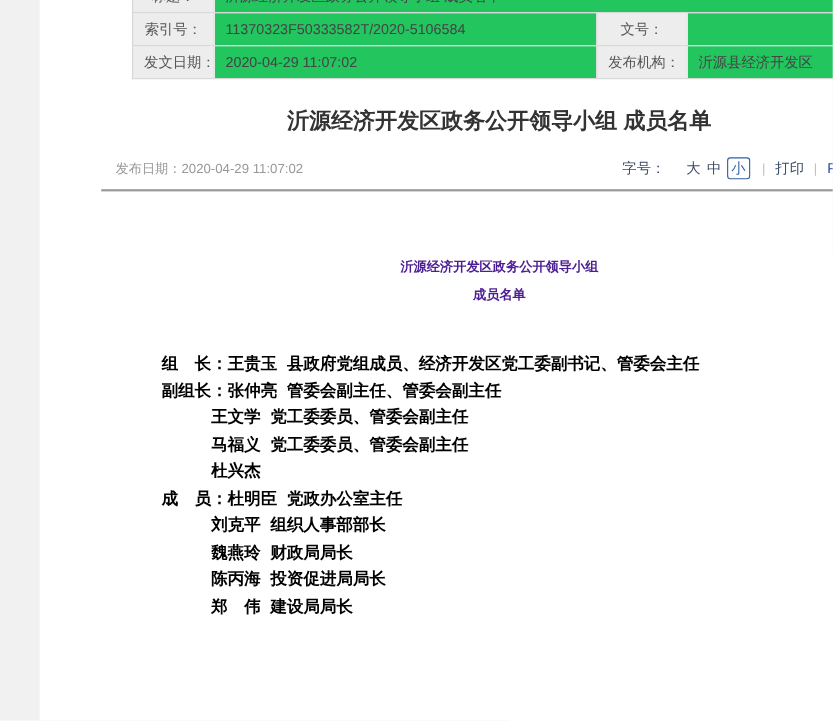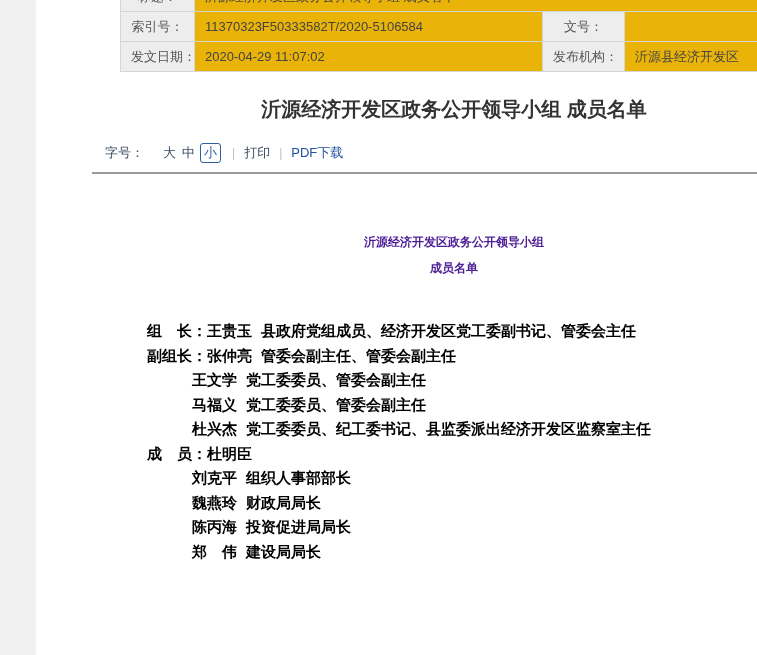--- a/index.html
+++ b/index.html
@@ -16,21 +16,21 @@
   .meta-wrap{padding-top:0;}
   table.meta{
     width:667px;margin:-19px auto 0;border-collapse:collapse;table-layout:fixed;
     font-size:13px;
   }
   table.meta td{
     border:1px solid #d5d5d5;height:29px;padding:0 10px;
     overflow:hidden;white-space:nowrap;
   }
   td.lbl{background:#ededed;color:#555;text-align:center;padding:0 4px;}
-  td.val{background:#eab308;color:#444;}
+  td.val{background:#22c55e;color:#444;}
   col.c1{width:74px;} col.c2{width:348px;} col.c3{width:82px;} col.c4{width:163px;}
   
   .page-title{
     margin:24px 20px 0;text-align:center;
     font-size:20px;font-weight:bold;color:#333;
   }
   .info-bar{
     display:flex;justify-content:space-between;align-items:center;
     margin:20px 22px 0 23px;font-size:12px;
   }
@@ -93,20 +93,23 @@
         <td class="lbl">发布机构：</td>
         <td class="val">沂源县经济开发区</td>
       </tr>
     </tbody>
       </table>
   </div>
 
   <div class="page-title">沂源经济开发区政务公开领导小组 成员名单</div>
 
   <div class="info-bar">
+    <div class="pub-date">
+      <span>发布日期：</span><span>2020-04-29 11:07:02</span>
+    </div>
     <div class="tools">
       <span class="fs-label">字号：</span>
       <span class="size-btn">大</span>
       <span class="size-btn">中</span>
       <span class="size-btn active">小</span>
       <span class="sep">|</span>
       <span class="tool-link">打印</span>
       <span class="sep">|</span>
       <span class="tool-link pdf">PDF下载</span>
     </div>
@@ -137,25 +140,25 @@
         <span class="duty">党工委委员、管委会副主任</span>
       </div>
       <div class="member-line">
         <span class="role"></span>
         <span class="name">马福义</span>
         <span class="duty">党工委委员、管委会副主任</span>
       </div>
       <div class="member-line">
         <span class="role"></span>
         <span class="name">杜兴杰</span>
-        <span class="duty">党工委委员、纪工委书记、县监委派出经济开发区监察室主任</span>
       </div>
       <div class="member-line">
         <span class="role">成　员：</span>
         <span class="name">杜明臣</span>
+        <span class="duty">党政办公室主任</span>
       </div>
       <div class="member-line">
         <span class="role"></span>
         <span class="name">刘克平</span>
         <span class="duty">组织人事部部长</span>
       </div>
       <div class="member-line">
         <span class="role"></span>
         <span class="name">魏燕玲</span>
         <span class="duty">财政局局长</span>

